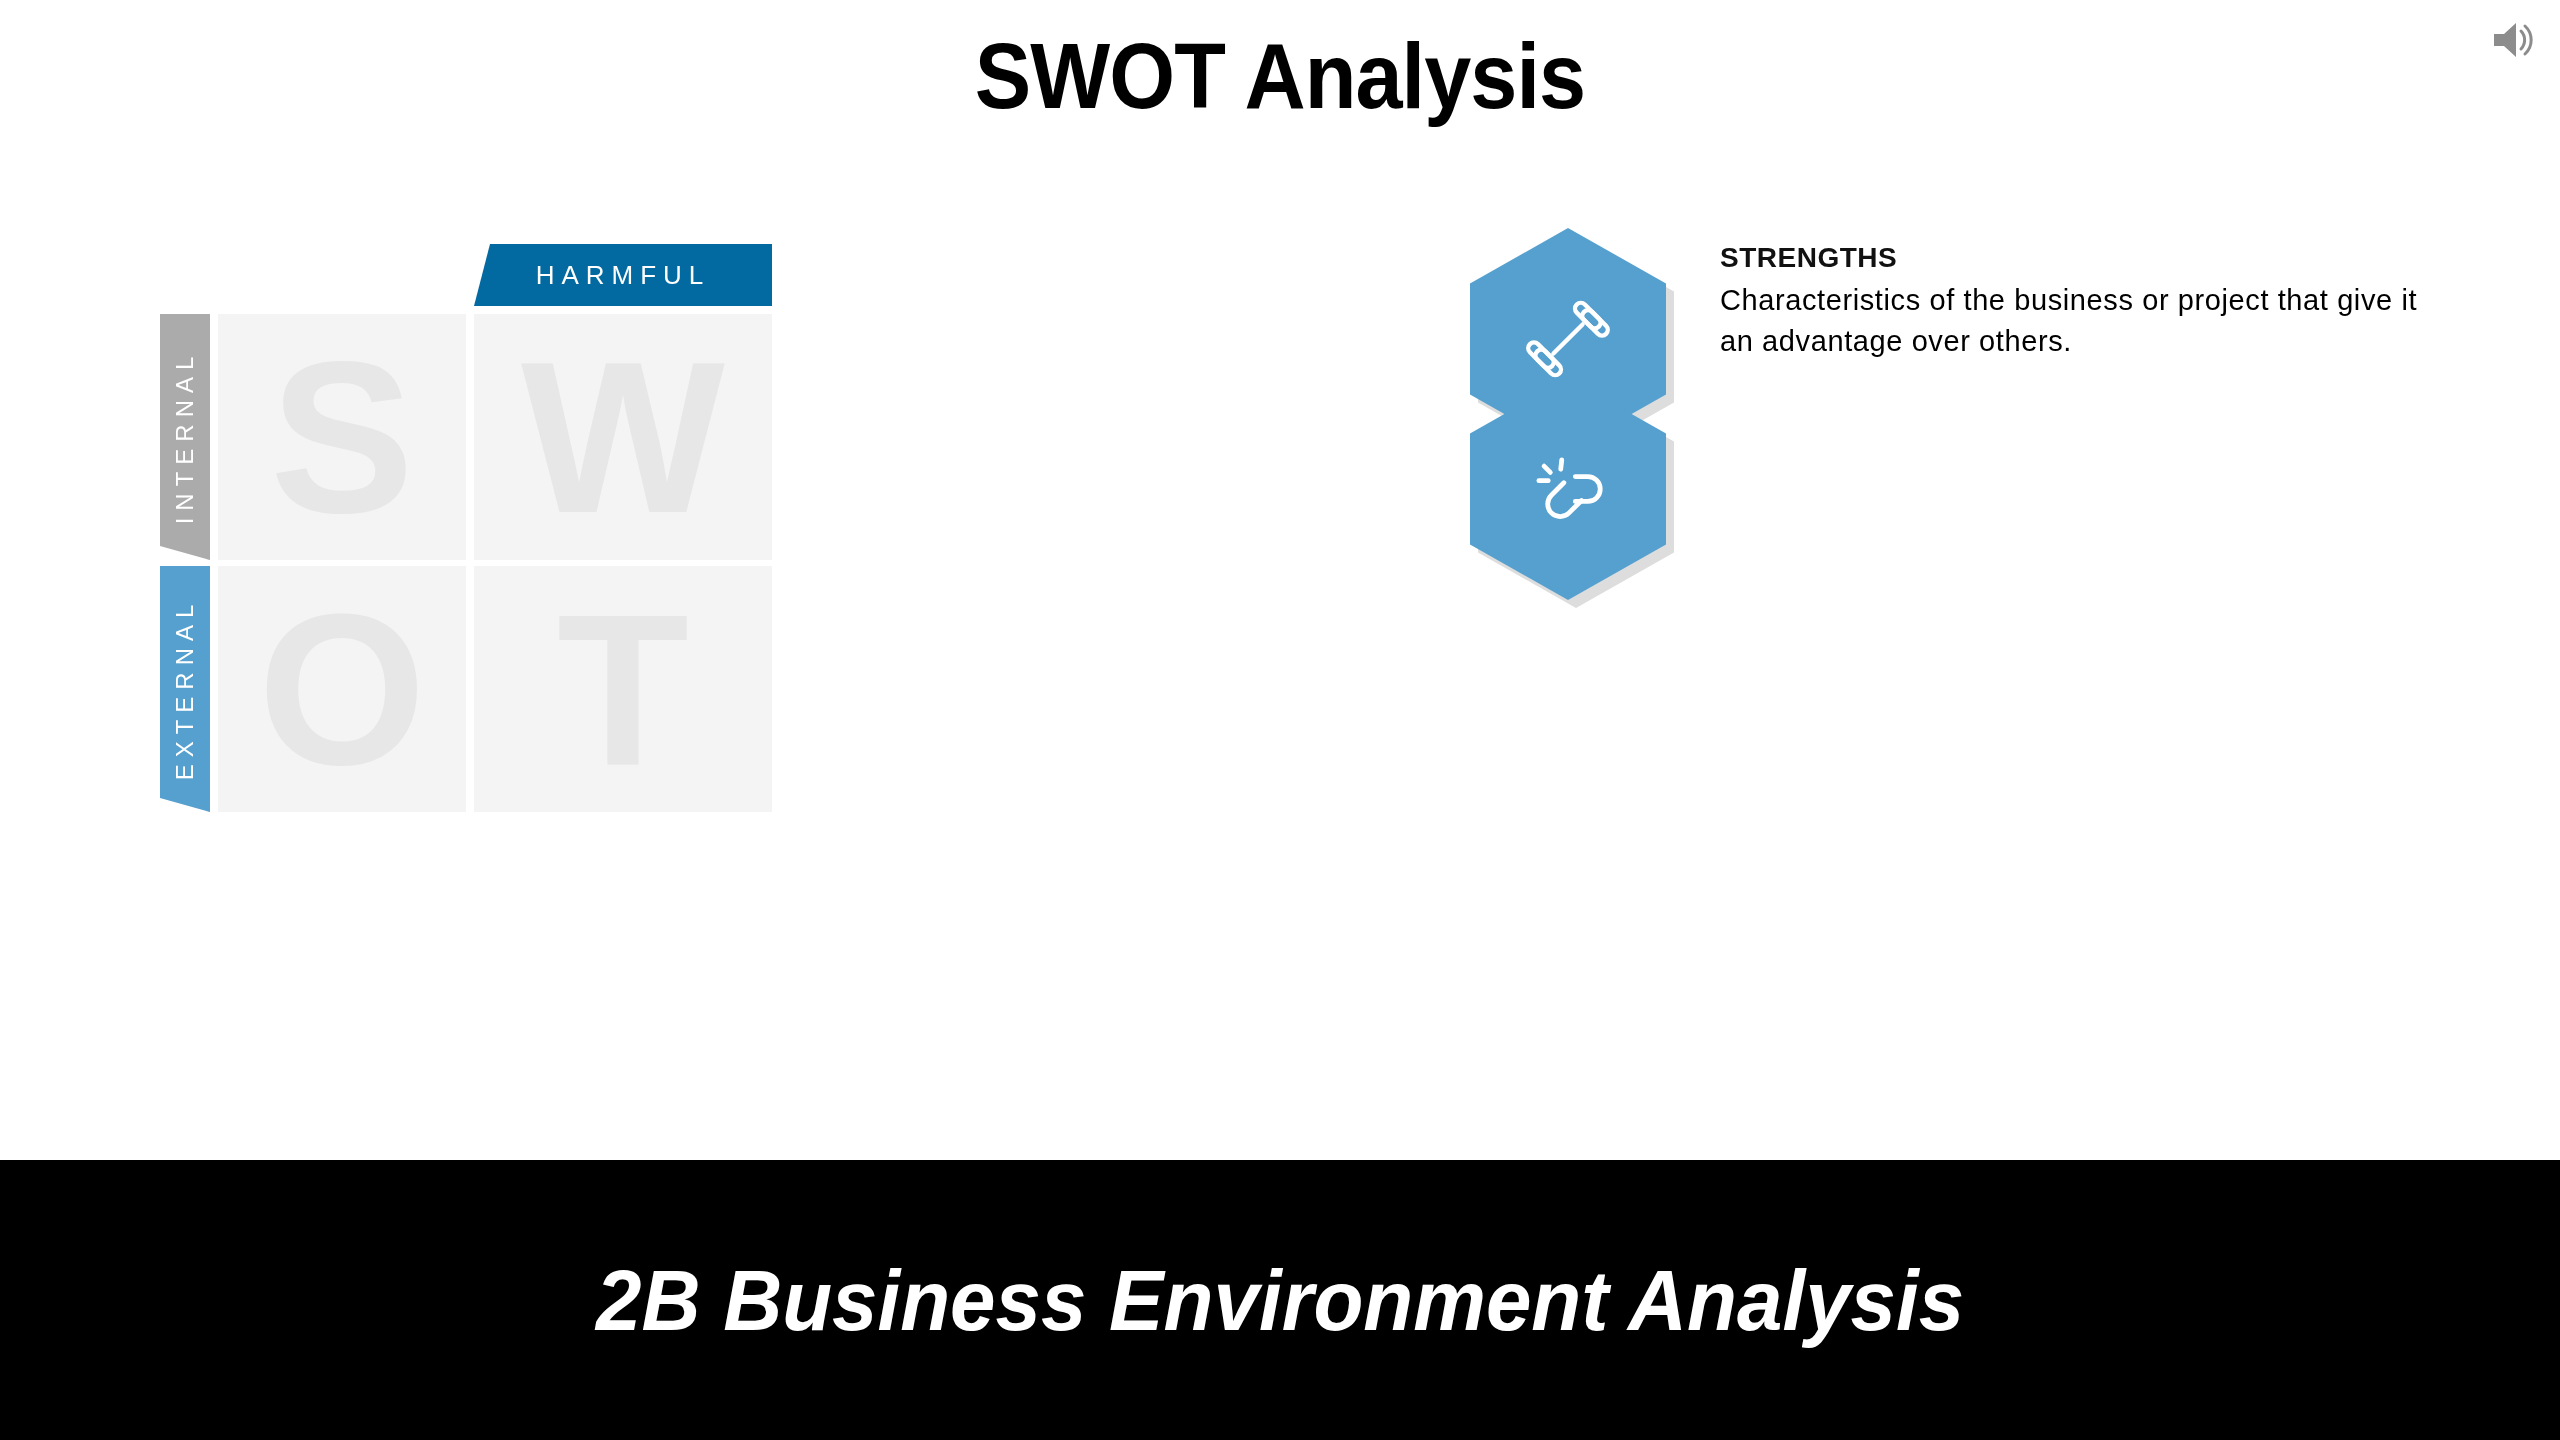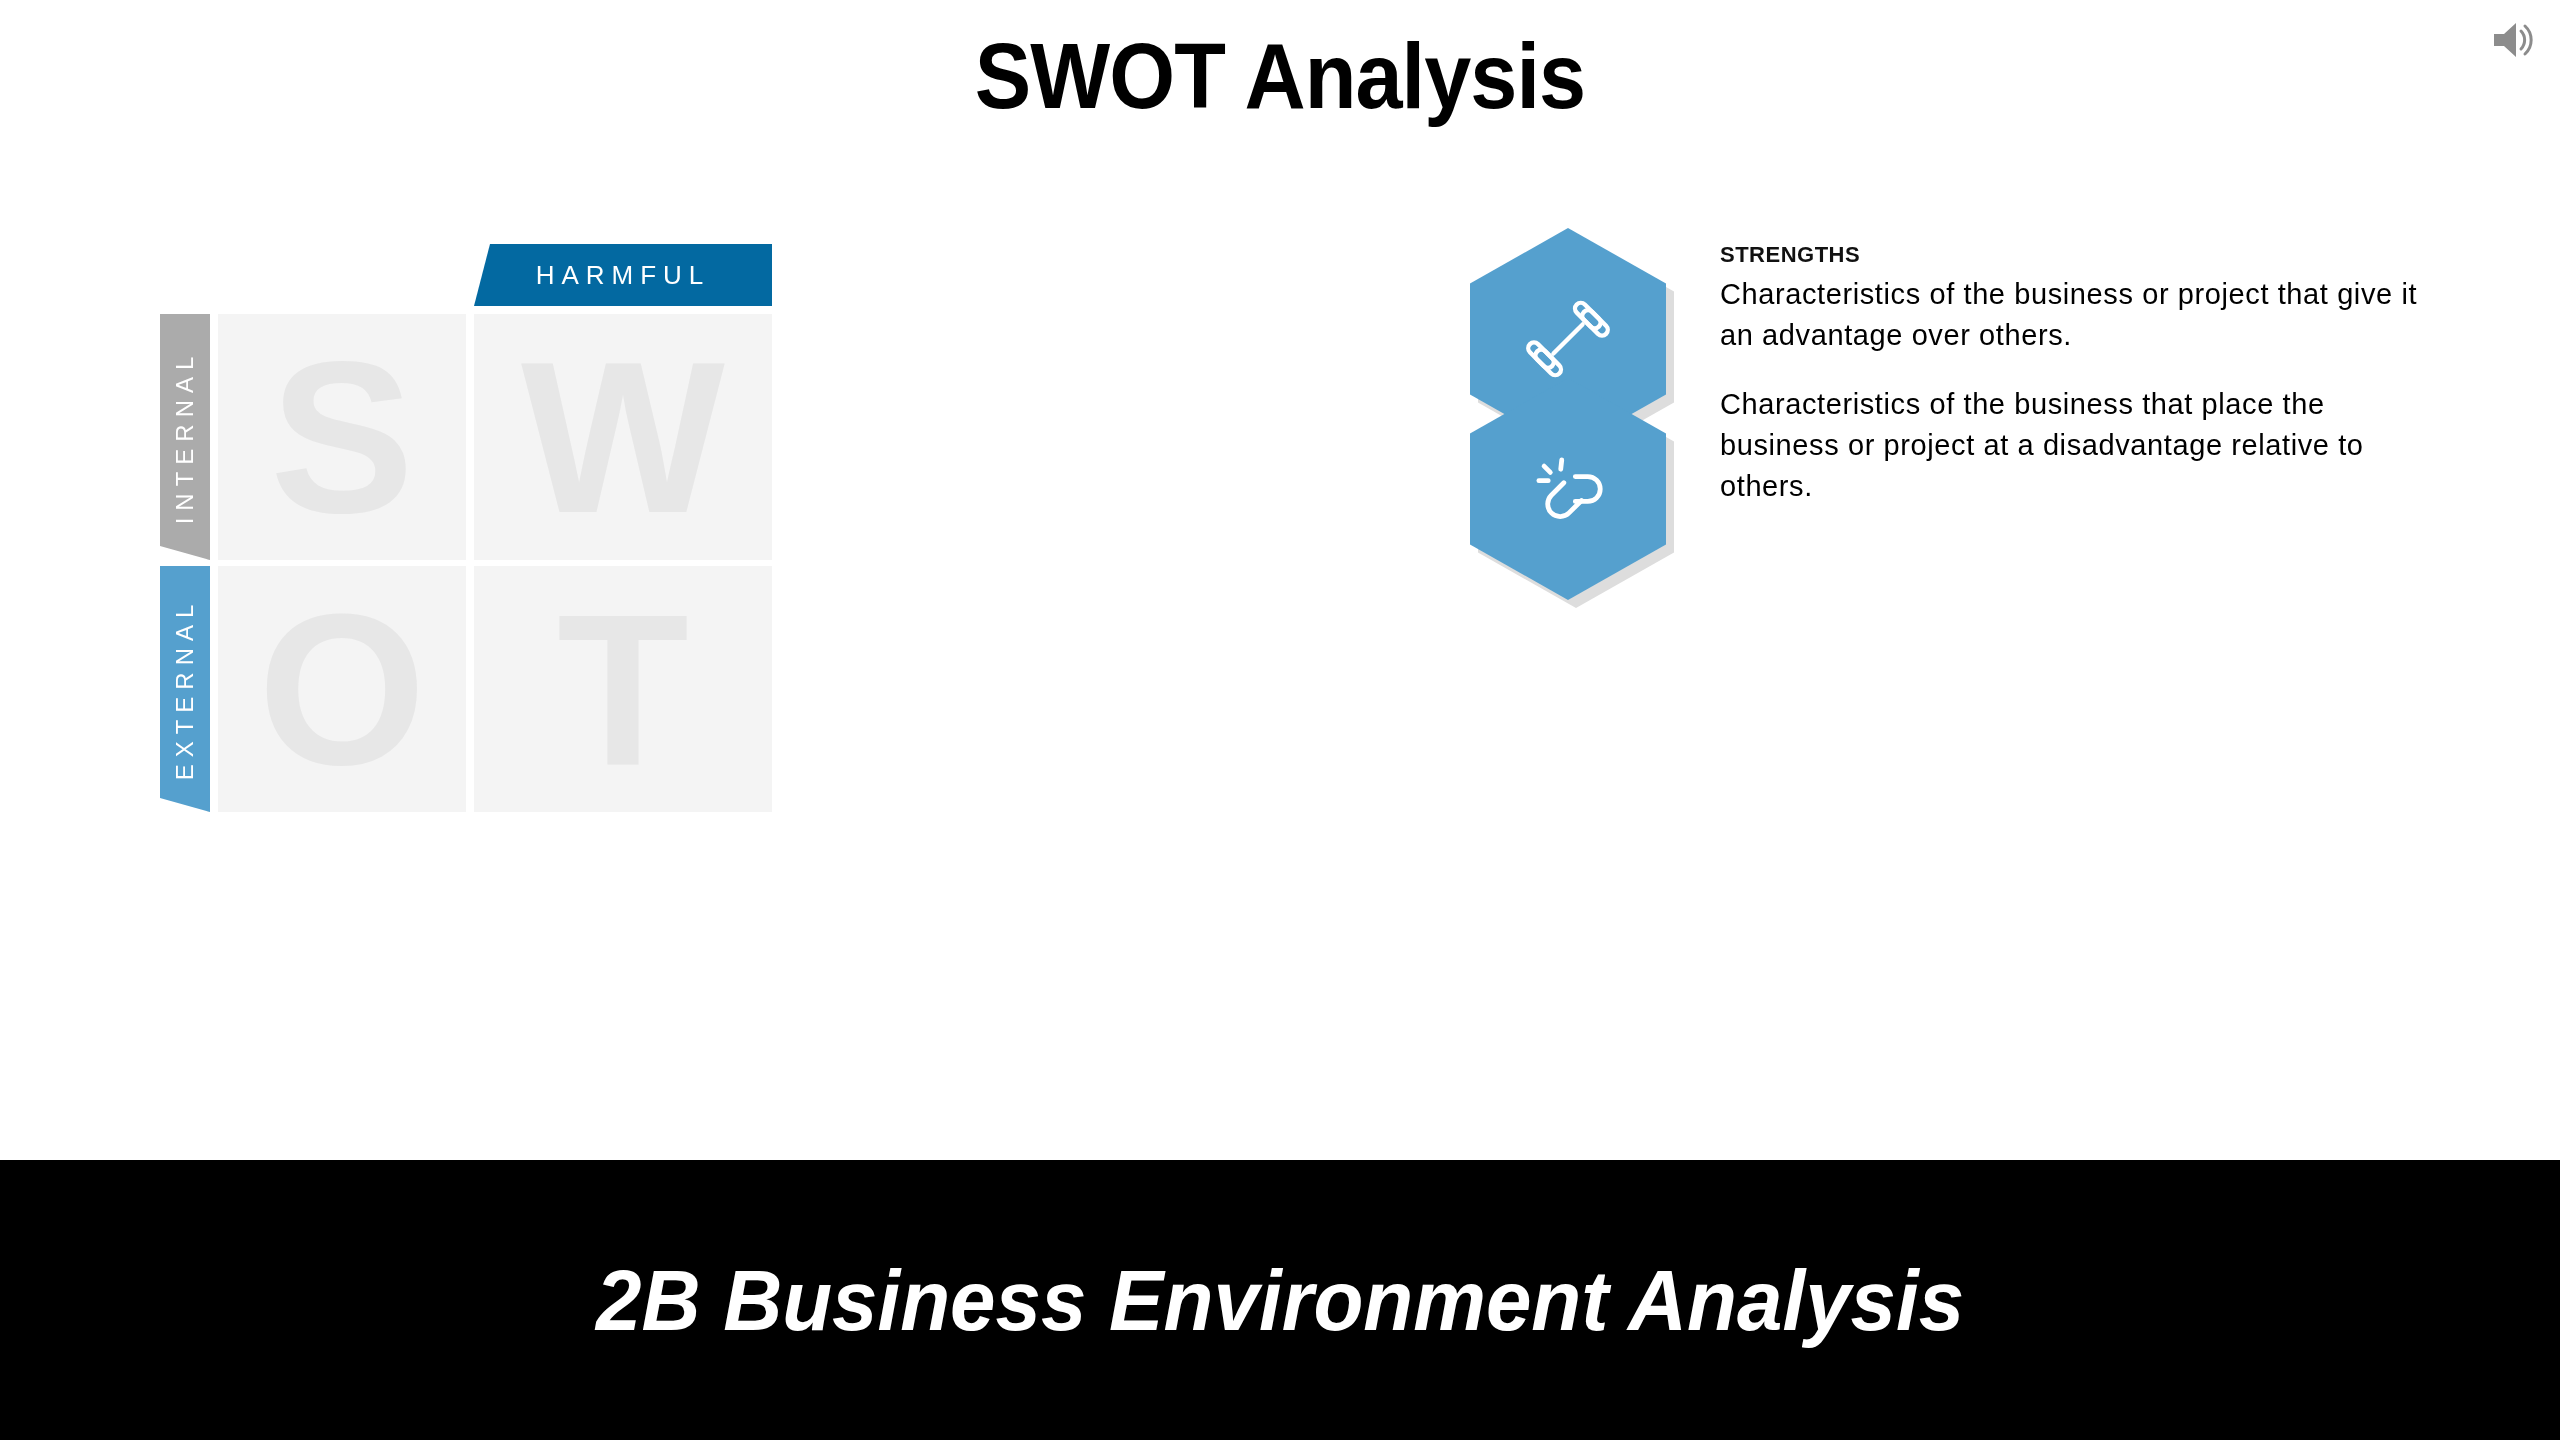--- a/index.html
+++ b/index.html
@@ -128,21 +128,21 @@
   .hex {
     position:absolute; left:0; top:0;
     width:196px; height:222px;
     background:#55A0CE;
     clip-path:polygon(50% 0%, 100% 25%, 100% 75%, 50% 100%, 0% 75%, 0% 25%);
     display:flex; align-items:center; justify-content:center;
   }
   .hex svg { width:104px; height:104px; }
 
   .item-title {
-    font-size:22px;
+    font-size:28px;
     font-weight:bold;
     color:#111111;
     letter-spacing:0.5px;
     padding-top:14px;
   }
   .item-desc {
     font-size:29px;
     color:#000000;
     line-height:1.42;
     letter-spacing:0.6px;
@@ -234,21 +234,20 @@
           <g stroke="#FFFFFF" stroke-width="4.6" fill="none" stroke-linecap="round" stroke-linejoin="round">
             <path d="M46 44 L34 56 A12 12 0 0 0 51 73 L63 61"></path>
             <path d="M57 38 L69 38 A12 12 0 0 1 69 62 L57 62"></path>
             <line x1="27" y1="28" x2="33" y2="34"></line>
             <line x1="44" y1="22" x2="43" y2="31"></line>
             <line x1="22" y1="42" x2="31" y2="42"></line>
           </g>
         </svg>
       </div>
     </div>
-    <div class="item-desc">Characteristics of the business that place the business or project at a disadvantage relative to others.</div>
   </div>
 
 
 </div>
 
 <div id="bottom-banner">
   <div id="banner-text">2B Business Environment Analysis</div>
 </div>
 
 </body></html>

